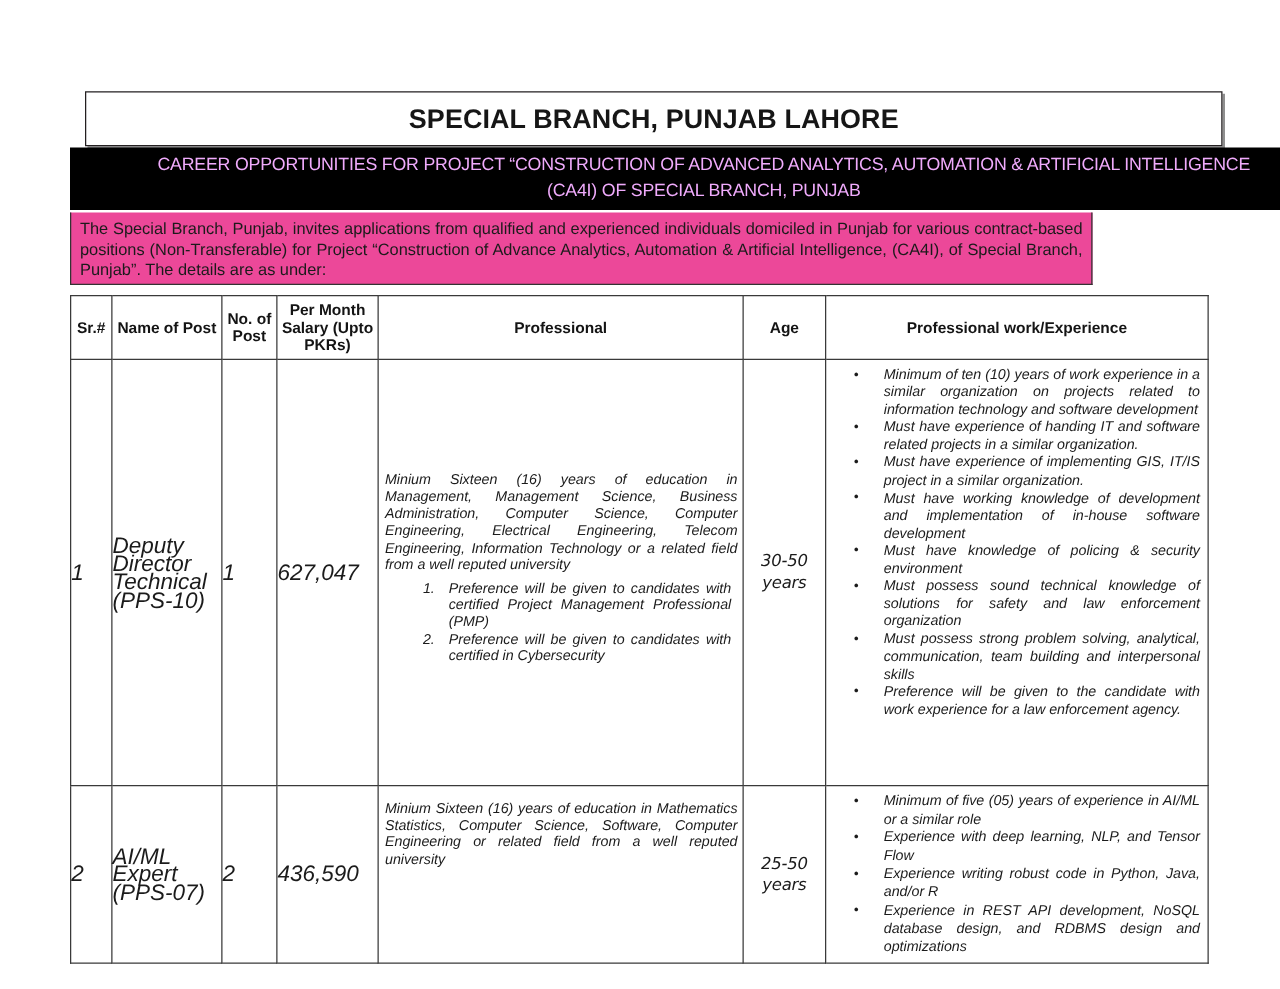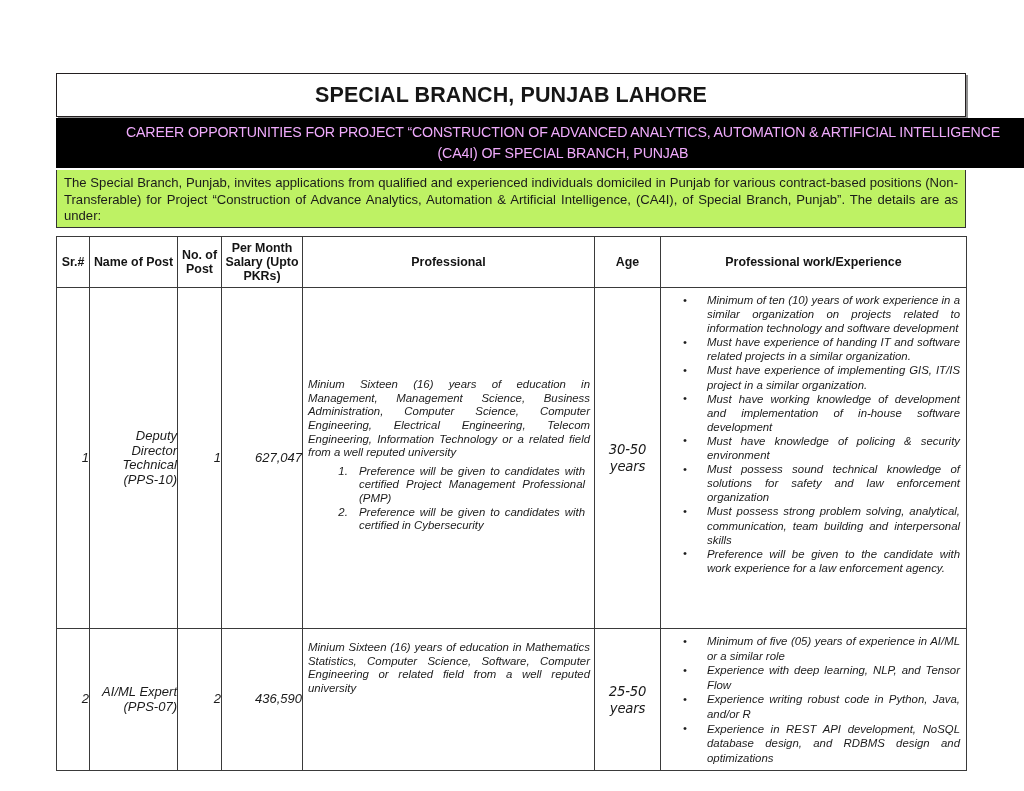--- a/index.html
+++ b/index.html
@@ -19,21 +19,21 @@
   .page {
     position: absolute;
     left: 0; top: 0;
     width: 1024px;
     height: 791px;
   }
 
   
   .title-box {
     position: absolute;
-    left: 56px;
+    left: 68px;
     top: 73px;
     width: 910px;
     height: 44px;
     border: 1px solid #231f20;
     box-shadow: 2px 2px 0 0 #8f8f8f;
     background: #ffffff;
     display: flex;
     align-items: center;
     justify-content: center;
     box-sizing: border-box;
@@ -66,28 +66,28 @@
     letter-spacing: -0.15px;
     white-space: nowrap;
     font-weight: normal;
   }
 
   
   .intro-box {
     position: absolute;
     left: 56px;
     top: 170px;
-    width: 910px;
+    width: 818px;
     height: 58px;
     border-left: 1px solid #333;
     border-right: 1px solid #333;
     border-bottom: 1px solid #333;
     box-sizing: border-box;
     padding: 5px 7px 3px 7px;
-    background: #bef264;
+    background: #ec4899;
   }
   .intro-text {
     font-size: 13.1px;
     line-height: 16.6px;
     text-align: justify;
     text-align-last: left;
     color: #1b1b1b;
   }
 
   
@@ -123,22 +123,22 @@
   .c-sr    { width: 33px; }
   .c-post  { width: 88px; }
   .c-no    { width: 44px; }
   .c-sal   { width: 81px; }
   .c-qual  { width: 292px; }
   .c-age   { width: 66px; }
   .c-exp   { width: 306px; }
 
   td.mid-center {
     vertical-align: middle;
-    text-align: right;
-    font-size: 13px;
+    text-align: left;
+    font-size: 18px;
     line-height: 14.5px;
   }
   td.age-cell {
     vertical-align: middle;
     text-align: center;
     font-size: 13.2px;
     line-height: 17px;
     font-family: "DejaVu Sans", sans-serif;
     letter-spacing: -0.2px;
   }

